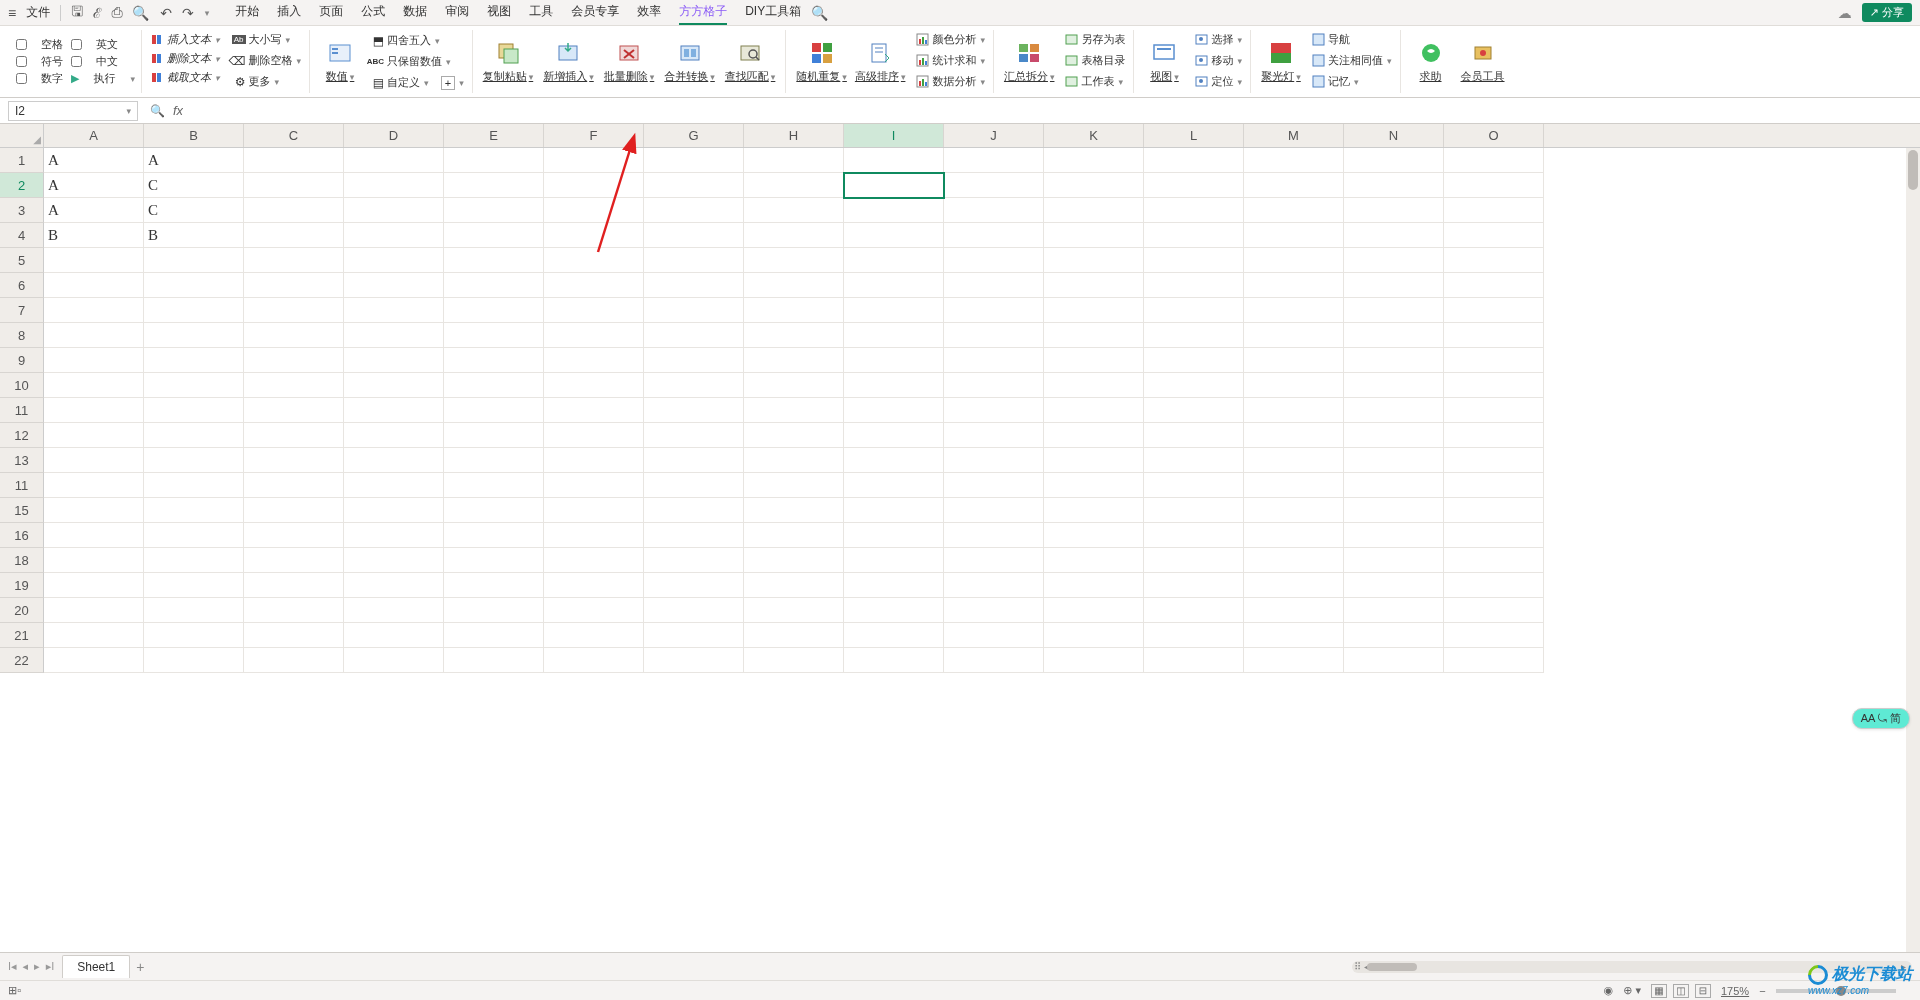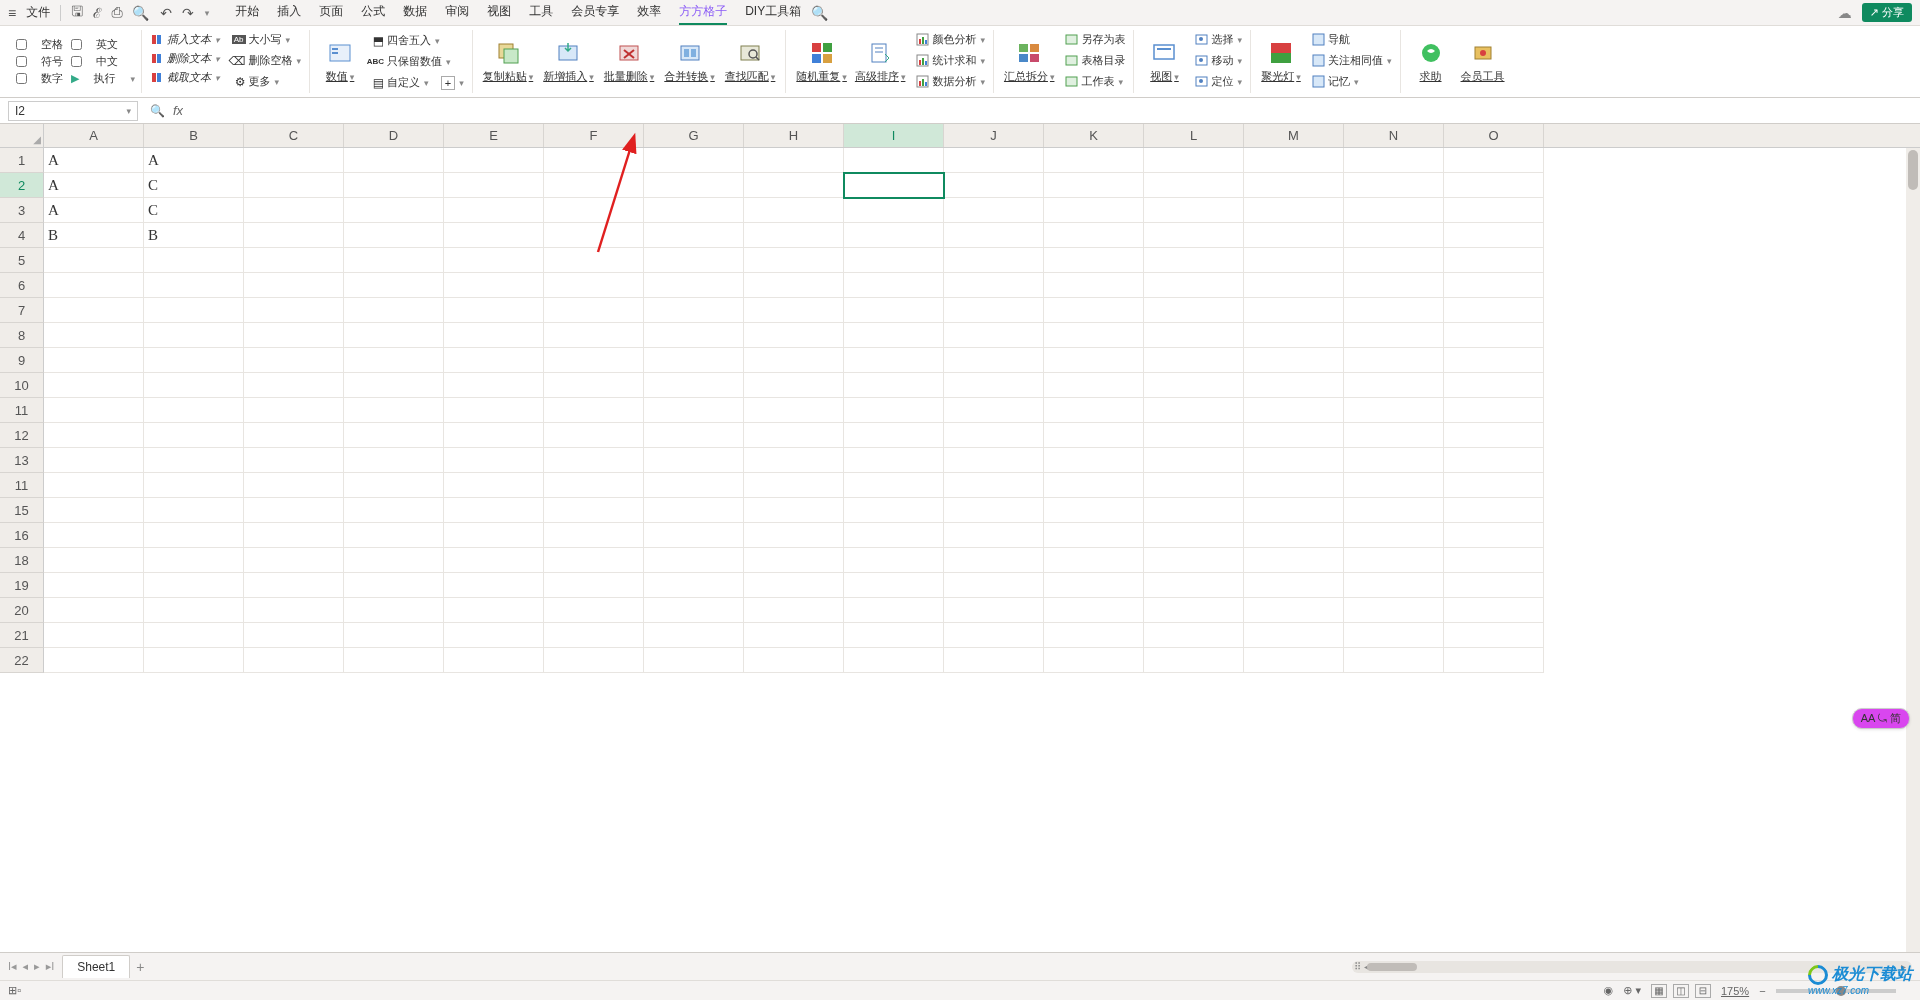--- a/index.html
+++ b/index.html
@@ -72,21 +72,21 @@
 .view-icon { width: 16px; height: 14px; border: 1px solid #aaa; display: flex; align-items: center; justify-content: center; font-size: 10px; cursor: pointer; }
 .zoom-value { font-size: 11px; text-decoration: underline; }
 .zoom-slider { width: 120px; height: 4px; background: #ccc; position: relative; }
 .zoom-slider-thumb { position: absolute; left: 50%; top: -3px; width: 10px; height: 10px; background: #888; border-radius: 50%; }
 
 .watermark { position: fixed; right: 8px; bottom: 4px; font-size: 12px; color: #1b8cd4; font-style: italic; display: flex; flex-direction: column; align-items: flex-start; z-index: 999; }
 .watermark .logo-line { font-size: 16px; font-weight: bold; }
 .watermark .logo-circ { display:inline-block; width: 20px; height: 20px; border: 3px solid #1b8cd4; border-left-color: #7ec71a; border-radius: 50%; transform: rotate(45deg); vertical-align: middle; margin-right: 4px; }
 .watermark .url { font-size: 10px; color: #1b8cd4; }
 
-.aa-pill { position: fixed; right: 10px; top: 708px; background: #d946ef; border: 1px solid #ccc; border-radius: 10px; padding: 2px 8px; font-size: 11px; display: flex; align-items: center; gap: 4px; z-index: 50; box-shadow: 0 1px 3px rgba(0,0,0,0.1); }
+.aa-pill { position: fixed; right: 10px; top: 708px; background: #5eead4; border: 1px solid #ccc; border-radius: 10px; padding: 2px 8px; font-size: 11px; display: flex; align-items: center; gap: 4px; z-index: 50; box-shadow: 0 1px 3px rgba(0,0,0,0.1); }
 
 .vscroll { position: absolute; right: 0; top: 24px; bottom: 0; width: 14px; background: #f0ede9; }
 .vscroll-thumb { position: absolute; top: 2px; left: 2px; right: 2px; height: 40px; background: #c0bcb8; border-radius: 5px; }
 </style>
 </head>
 <body>
 
 <div class="titlebar">
   <div class="titlebar-left">
     <span class="menu-icon">≡</span>

